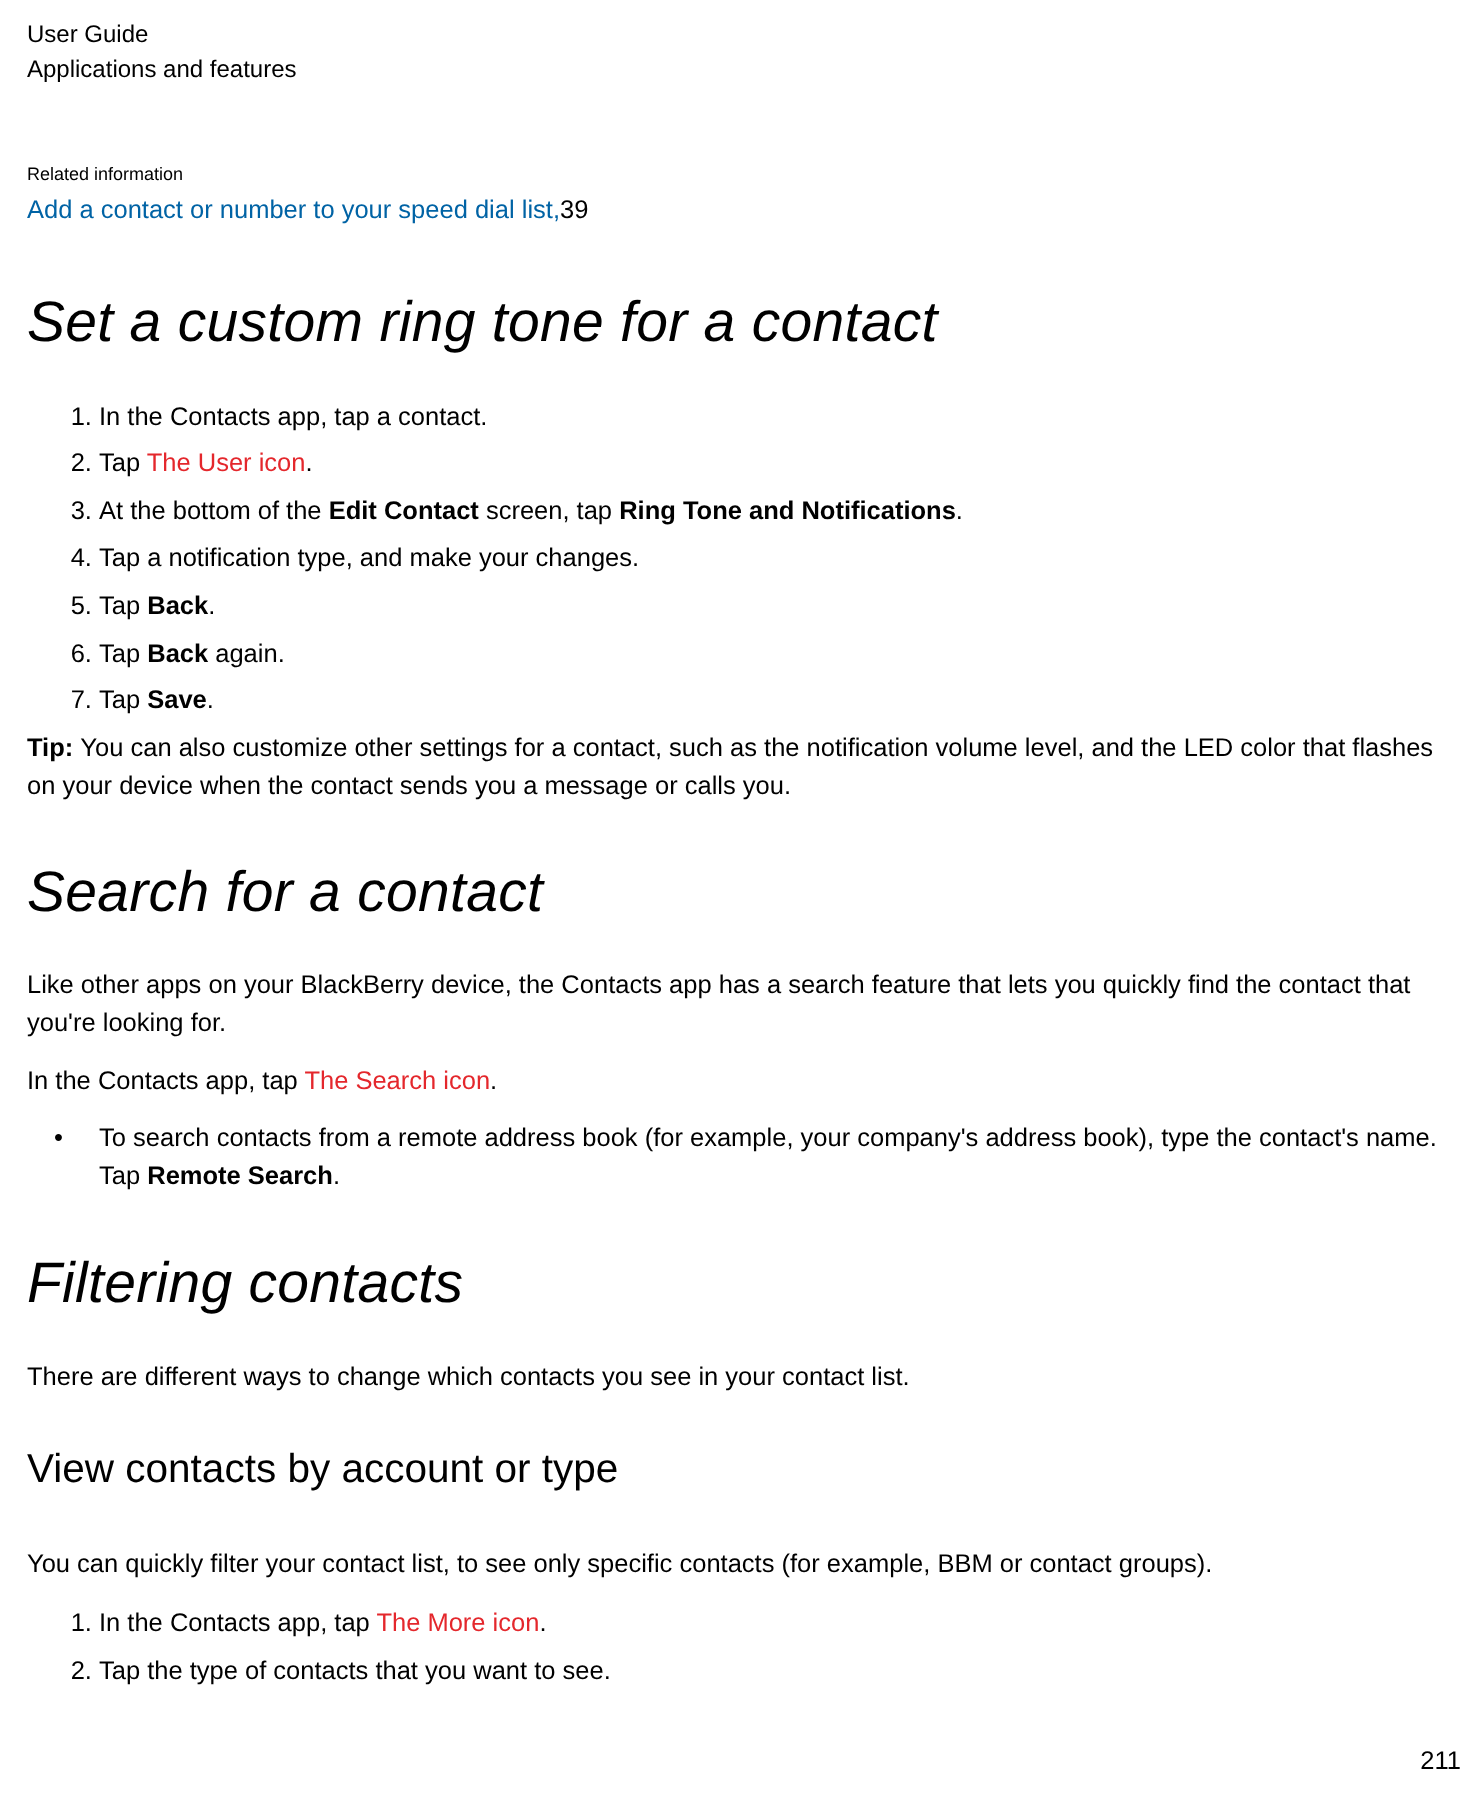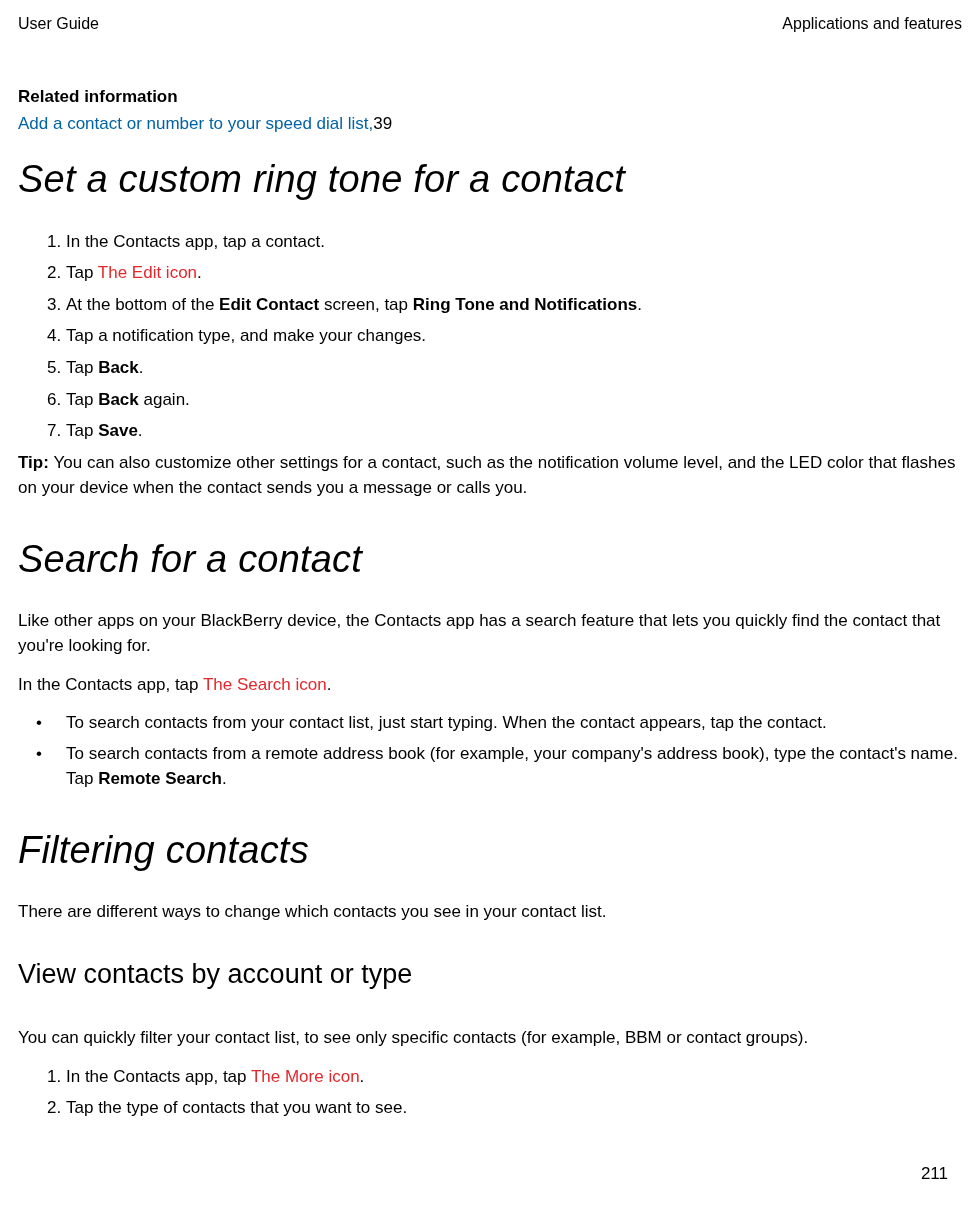--- a/index.html
+++ b/index.html
@@ -7,72 +7,71 @@
       font-family: "Helvetica Neue", Helvetica, Arial, sans-serif;
       width: 980px;
       height: 1213px;
       background: #fff;
       color: #000;
       padding: 12px 18px 0 18px;
       position: relative;
       font-size: 17px;
       line-height: 1.45;
     }
-    .header-row { display: flex; justify-content: space-between; font-size: 16px; margin-bottom: 50px; }
-    .related-heading { font-weight: 700; font-size: 17px; margin-bottom: 2px; margin-top: 32px; }
+    .header-row { display: flex; justify-content: space-between; font-size: 16px; margin-bottom: 50px; flex-direction: column; }
+    .related-heading { font-weight: 400; font-size: 12px; margin-bottom: 2px; margin-top: 32px; }
     .link { color: #0063a5; text-decoration: none; }
-    .related-line { margin-bottom: 16px; }
+    .related-line { margin-bottom: 36px; }
     h1 { font-weight: 400; font-size: 38px; margin-bottom: 22px; letter-spacing: 0.2px; font-style: italic; }
     h2 { font-weight: 400; font-size: 27px; margin-top: 30px; margin-bottom: 32px; }
     ol { list-style-position: outside; padding-left: 48px; }
     ol li { padding-left: 0px; margin-bottom: 7px; }
     ol li::marker { font-size:17px; }
     ul { list-style: none; padding-left: 18px; }
     ul li { position: relative; padding-left: 30px; margin-bottom: 6px; }
     ul li::before { content: "•"; position: absolute; left: 0; top: 0; }
     .para { margin-top: 4px; margin-bottom: 14px; }
     .b { font-weight: 700; text-align: right; }
     .icon-ref { color: #e4272c; }
-    .page-number { position: absolute; bottom: 26px; right: 32px; font-size: 17px; }
+    .page-number { position: absolute; bottom: 26px; right: 6px; font-size: 17px; }
   </style>
 </head>
 <body>
 
 <div class="header-row">
   <span>User Guide</span>
   <span>Applications and features</span>
 </div>
 
 <div class="related-heading">Related information</div>
 <div class="related-line">
   <a class="link">Add a contact or number to your speed dial list,</a><span>39</span>
 </div>
 
 <h1>Set a custom ring tone for a contact</h1>
 
 <ol>
   <li><span>In the Contacts app, tap a contact.</span></li>
-  <li><span>Tap </span><span class="icon-ref">The Edit icon</span><span>.</span></li>
+  <li><span>Tap </span><span class="icon-ref">The User icon</span><span>.</span></li>
   <li><span>At the bottom of the </span><span class="b">Edit Contact</span><span> screen, tap </span><span class="b">Ring Tone and Notifications</span><span>.</span></li>
   <li><span>Tap a notification type, and make your changes.</span></li>
   <li><span>Tap </span><span class="b">Back</span><span>.</span></li>
   <li><span>Tap </span><span class="b">Back</span><span> again.</span></li>
   <li><span>Tap </span><span class="b">Save</span><span>.</span></li>
 </ol>
 
 <p class="para"><span class="b">Tip: </span><span>You can also customize other settings for a contact, such as the notification volume level, and the LED color that flashes on your device when the contact sends you a message or calls you.</span></p>
 
 <h1 style="margin-top:32px;">Search for a contact</h1>
 
 <p class="para">Like other apps on your BlackBerry device, the Contacts app has a search feature that lets you quickly find the contact that you're looking for.</p>
 
 <p class="para"><span>In the Contacts app, tap </span><span class="icon-ref">The Search icon</span><span>.</span></p>
 
 <ul>
-  <li><span>To search contacts from your contact list, just start typing. When the contact appears, tap the contact.</span></li>
   <li><span>To search contacts from a remote address book (for example, your company's address book), type the contact's name. Tap </span><span class="b">Remote Search</span><span>.</span></li>
 </ul>
 
 <h1 style="margin-top:32px;">Filtering contacts</h1>
 
 <p class="para">There are different ways to change which contacts you see in your contact list.</p>
 
 <h2>View contacts by account or type</h2>
 
 <p class="para">You can quickly filter your contact list, to see only specific contacts (for example, BBM or contact groups).</p>

